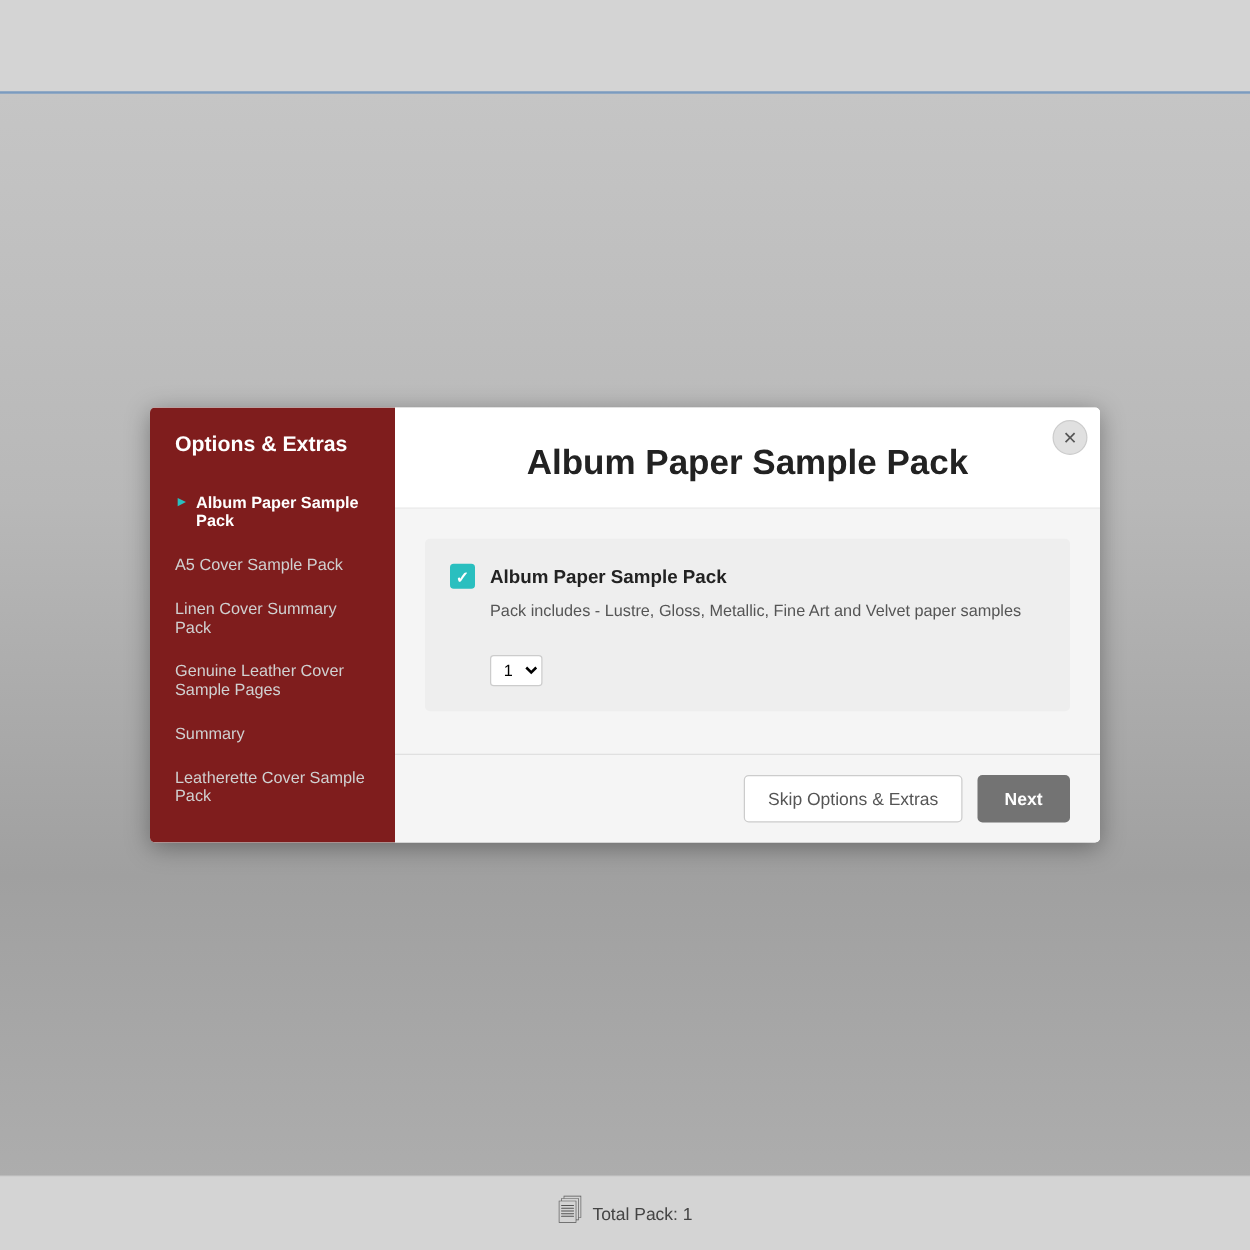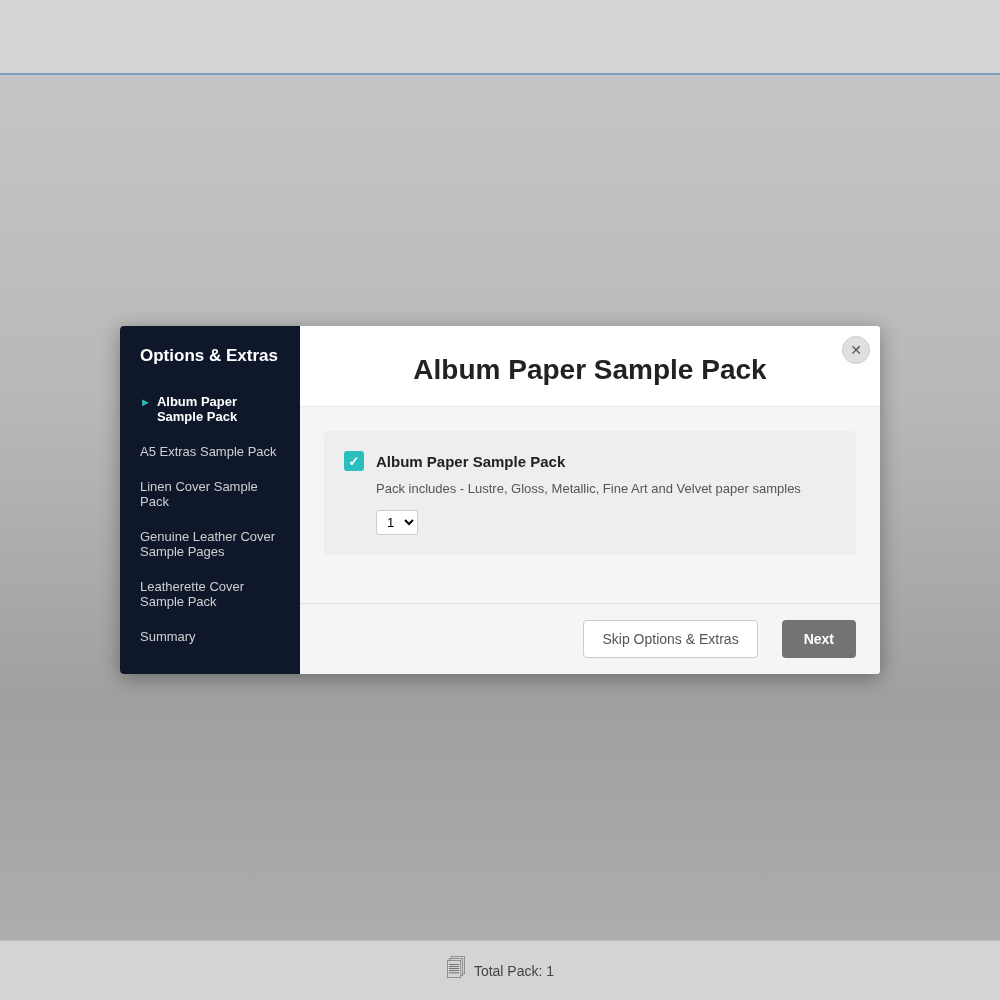--- a/index.html
+++ b/index.html
@@ -97,22 +97,22 @@
       z-index: 100;
     }
 
     .modal-body {
       display: flex;
       flex: 1;
     }
 
     
     .sidebar {
-      width: 180px;
-      background: #0f172a;
+      width: 196px;
+      background: #7f1d1d;
       padding: 20px 0;
       flex-shrink: 0;
     }
 
     .sidebar-title {
       color: #ffffff;
       font-size: 17px;
       font-weight: bold;
       padding: 0 20px 18px 20px;
     }
@@ -207,41 +207,41 @@
 
     .product-card-title {
       font-size: 15px;
       font-weight: bold;
       color: #222;
     }
 
     .product-card-desc {
       font-size: 13px;
       color: #555;
-      margin-bottom: 14px;
+      margin-bottom: 28px;
       margin-left: 32px;
     }
 
     .quantity-select {
       margin-left: 32px;
       padding: 3px 6px;
       border: 1px solid #ccc;
       border-radius: 3px;
       background: white;
       font-size: 13px;
       cursor: pointer;
     }
 
     
     .modal-footer {
       background: #f5f5f5;
       padding: 16px 24px;
       display: flex;
       justify-content: flex-end;
-      gap: 24px;
+      gap: 12px;
       border-top: 1px solid #e0e0e0;
     }
 
     .btn-skip {
       padding: 10px 18px;
       background: white;
       border: 1px solid #ccc;
       border-radius: 4px;
       font-size: 14px;
       color: #555;
@@ -274,37 +274,37 @@
 
       <div class="sidebar">
         <div class="sidebar-title">Options &amp; Extras</div>
 
         <div class="sidebar-item active">
           <span class="arrow">►</span>
           <span>Album Paper Sample Pack</span>
         </div>
 
         <div class="sidebar-item">
-          <span>A5 Extras Sample Pack</span>
-        </div>
-
-        <div class="sidebar-item">
-          <span>Linen Cover Sample Pack</span>
+          <span>A5 Cover Sample Pack</span>
+        </div>
+
+        <div class="sidebar-item">
+          <span>Linen Cover Summary Pack</span>
         </div>
 
         <div class="sidebar-item">
           <span>Genuine Leather Cover Sample Pages</span>
         </div>
 
         <div class="sidebar-item">
+          <span>Summary</span>
+        </div>
+
+        <div class="sidebar-item">
           <span>Leatherette Cover Sample Pack</span>
-        </div>
-
-        <div class="sidebar-item">
-          <span>Summary</span>
         </div>
       </div>
 
       <div class="main-content">
         <div class="main-header">
           <h1 class="main-title">Album Paper Sample Pack</h1>
         </div>
 
         <div class="content-area">
           <div class="product-card">

